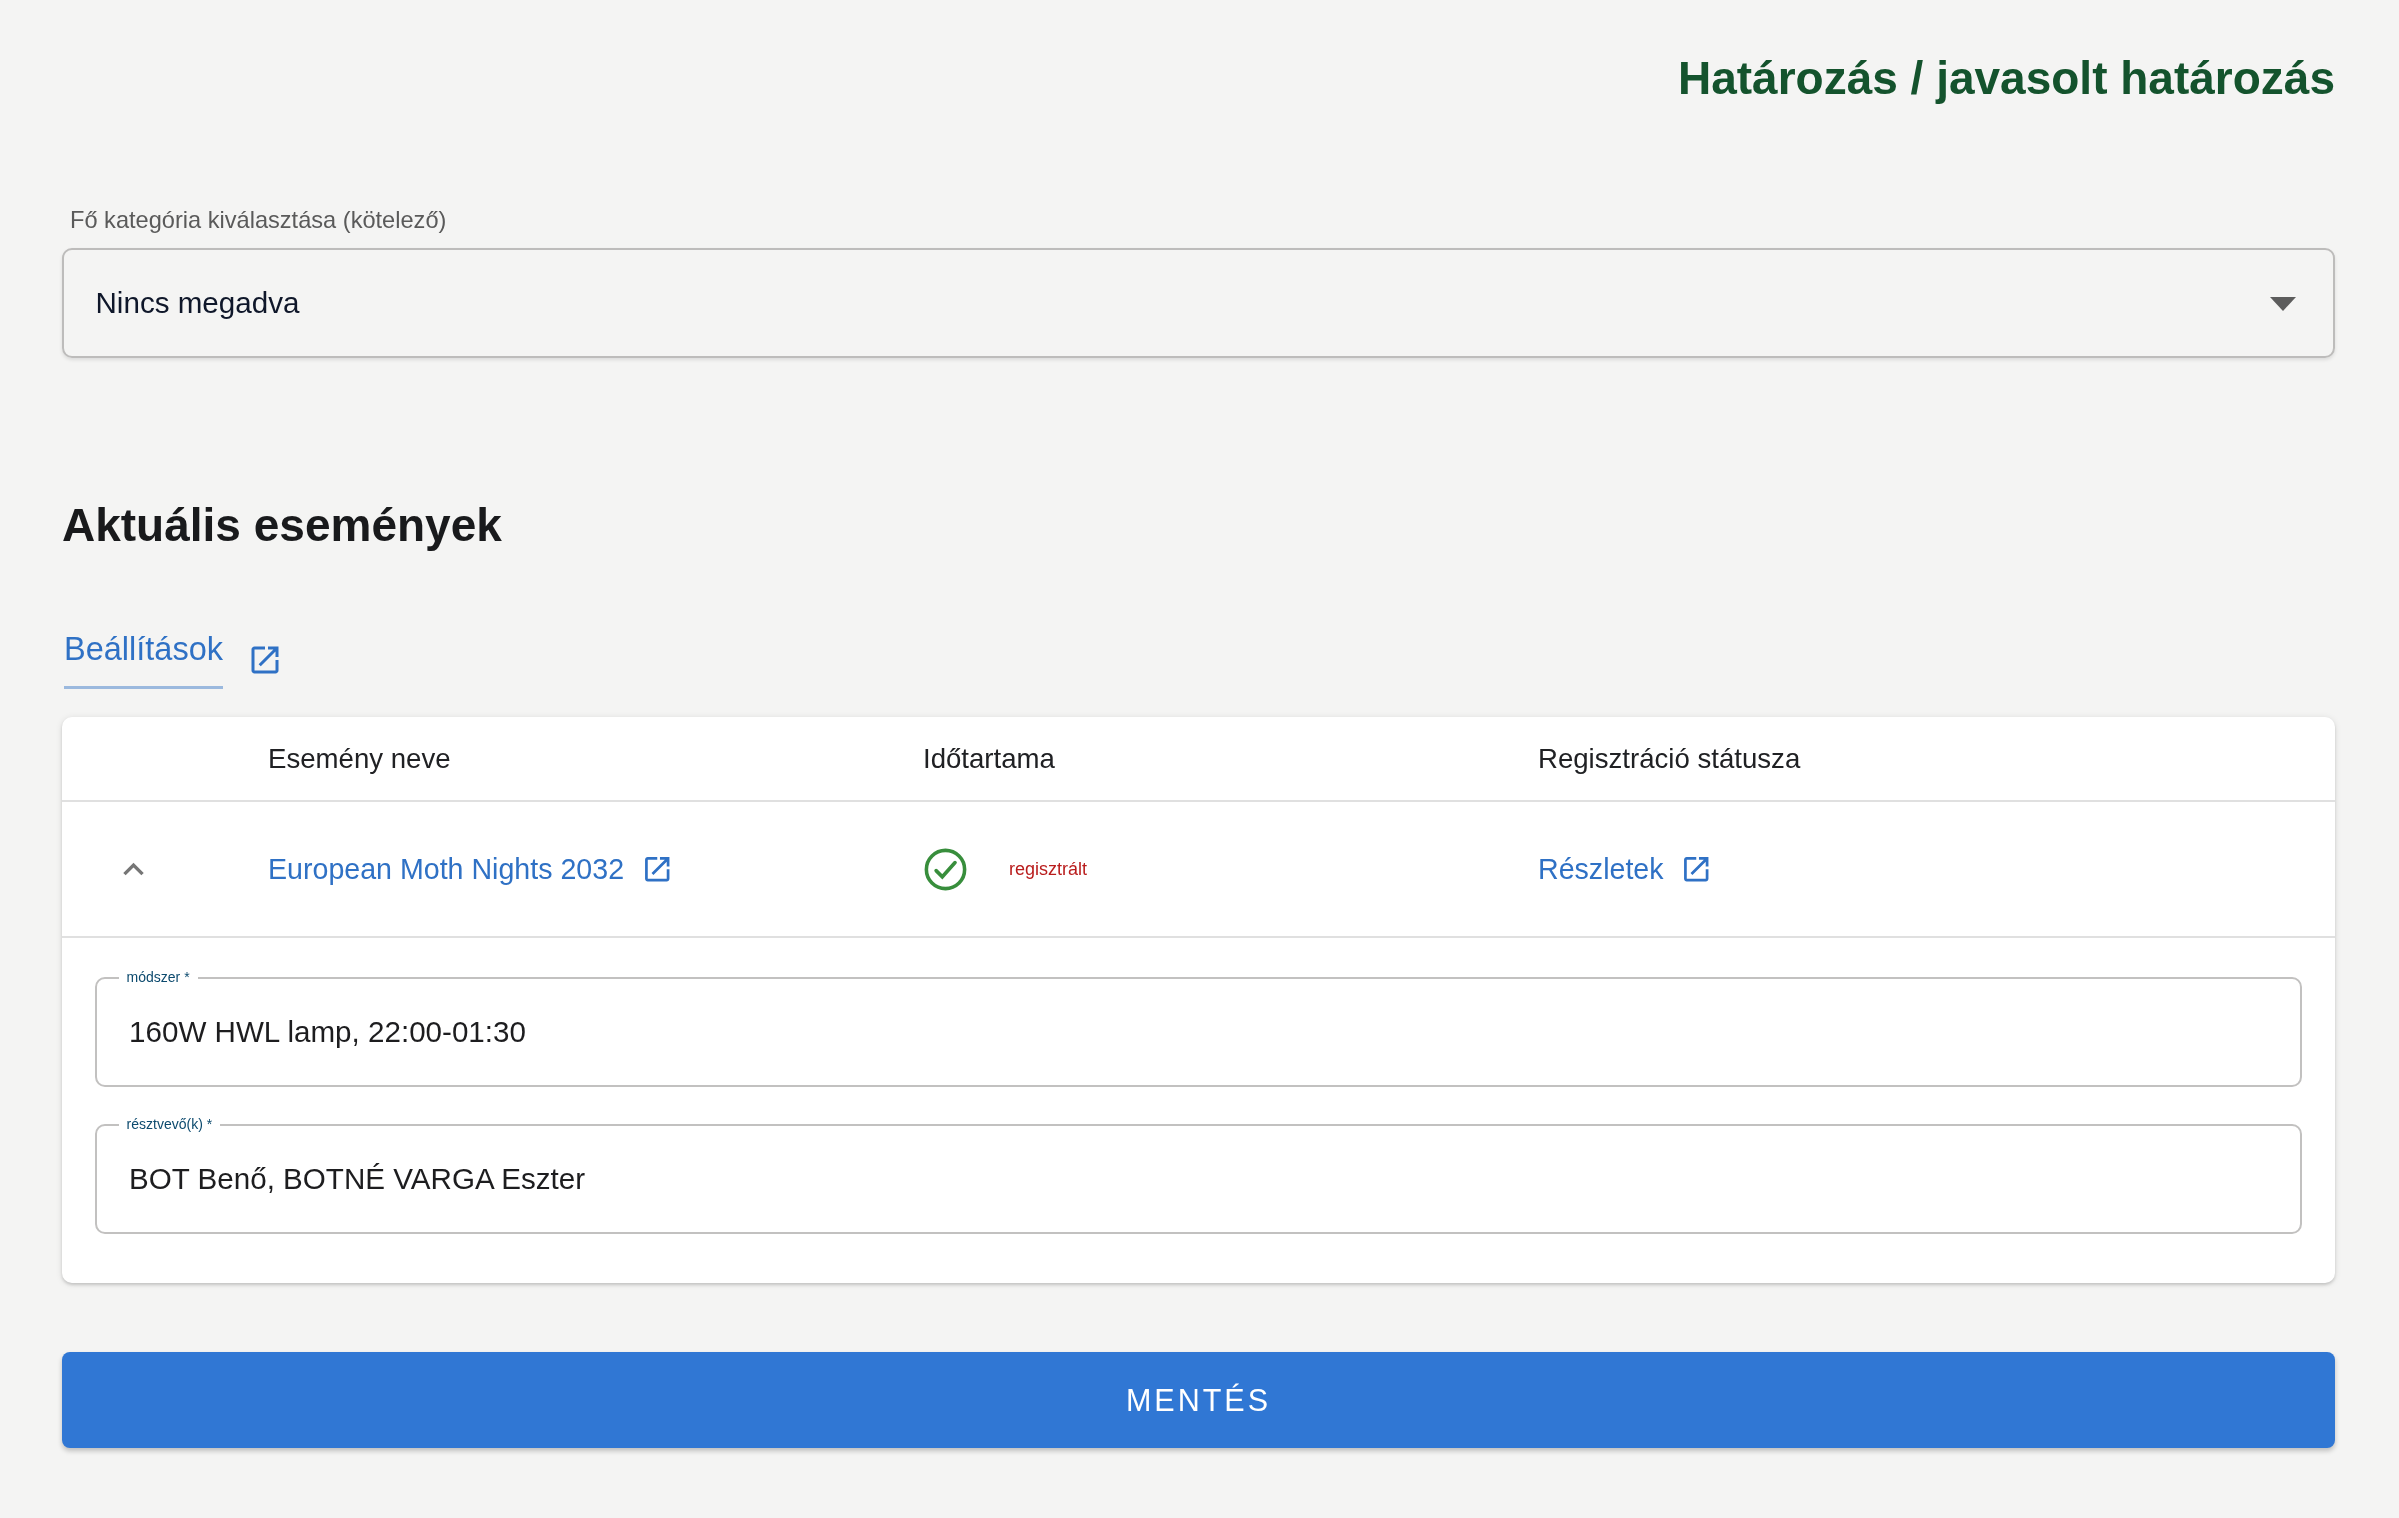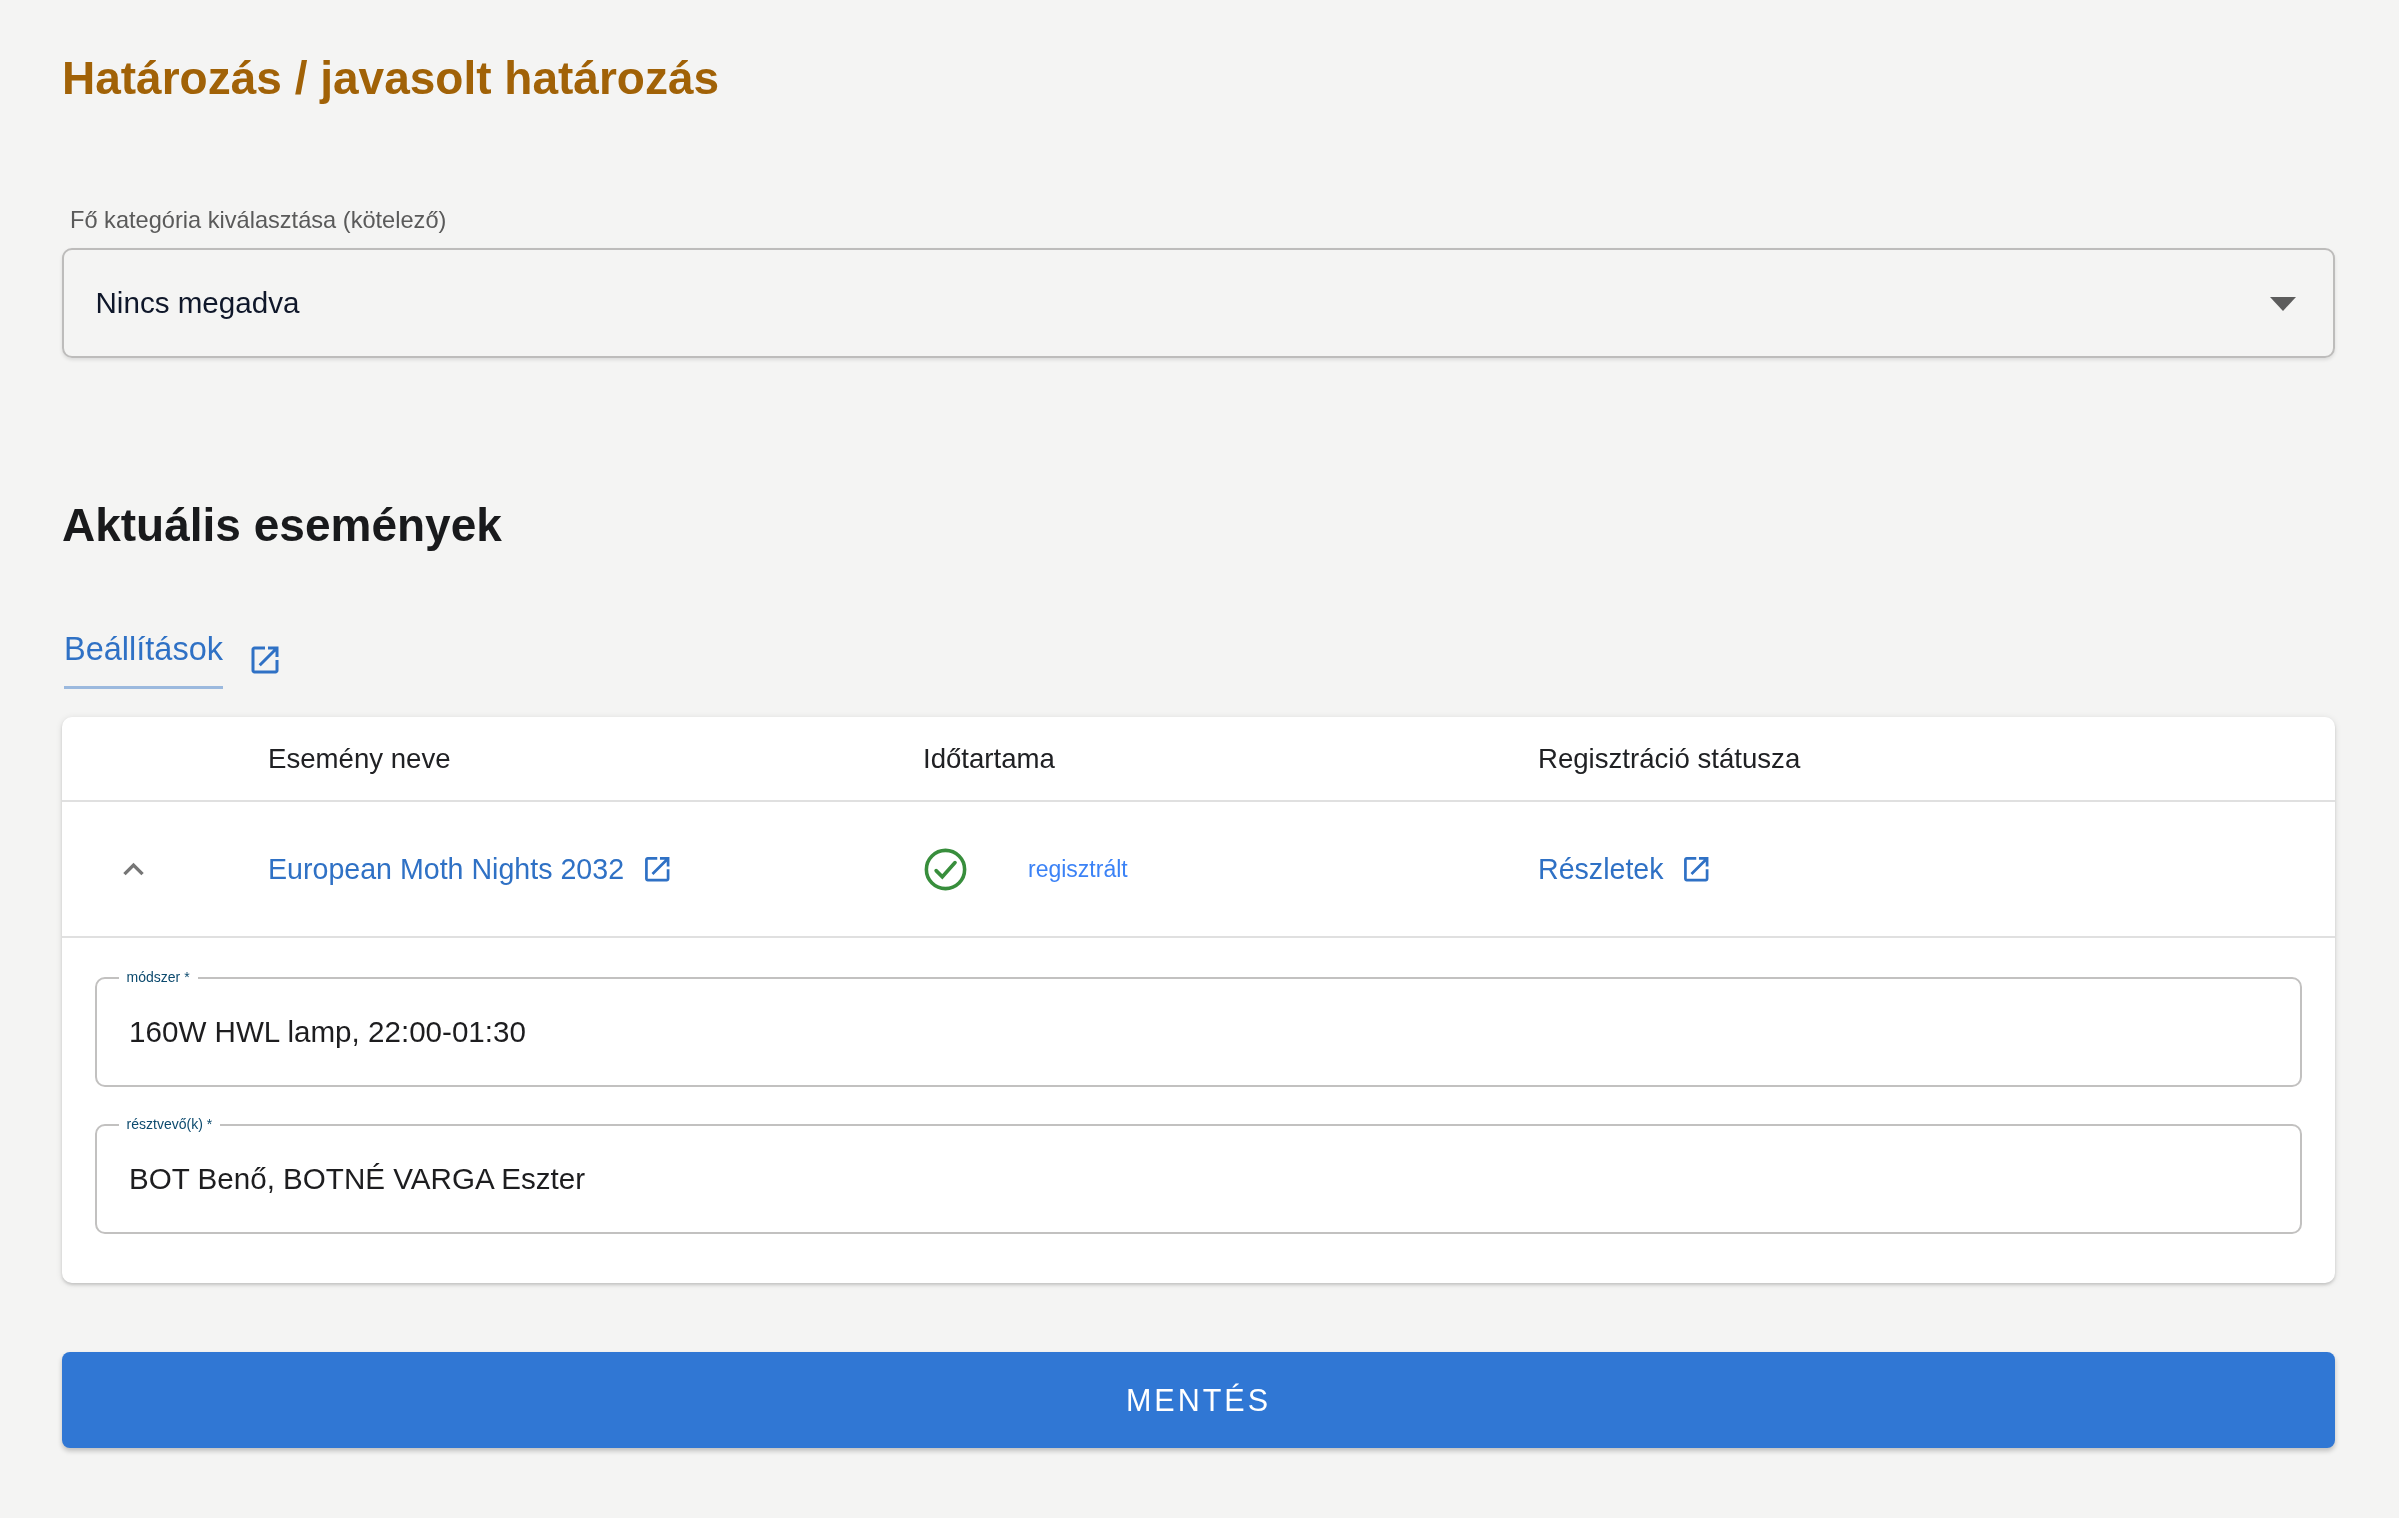--- a/index.html
+++ b/index.html
@@ -7,21 +7,21 @@
   body {
     background:#f4f4f3;
     font-family:"Liberation Sans", sans-serif;
     color:#1d1d1f;
     overflow:hidden;
   }
   .page { width:2400px; height:1519px; position:relative; }
 
   h1.page-title {
     margin:53px 65px 0 62px;
-    font-size:46px; line-height:51px; font-weight:700; color:#a16207;
+    font-size:46px; line-height:51px; font-weight:700; color:#14532d;text-align:right;
   }
   .select-label {
     margin:102px 65px 0 70px;
     font-size:23.6px; line-height:29.6px; color:#5a5a5a;
   }
   .select {
     margin:12.8px 65px 0 62px;
     height:110px;
     border:2px solid #bdbcbb;
     border-radius:9.9px;
@@ -80,21 +80,21 @@
   }
   .chevron { fill:#767676; }
 
   a.table-link {
     display:inline-flex; align-items:center; gap:16.7px;
     color:var(--link,#2f71c5); text-decoration:none;
     font-size:28.6px; cursor:pointer;
   }
   .duration { font-size:28.6px; color:#202124; }
   .status-cell { display:flex; align-items:center; gap:41px; }
-  .status-text { font-size:23px; color:#3b82f6;margin-left:19px; }
+  .status-text { font-size:18px; color:#b91c1c; }
 
   .expanded { padding:39px 33px 49px 33px; }
   .outlined-field {
     position:relative;
     border:2px solid #c2c1c0;
     border-radius:9.9px;
     height:110px;
     display:flex; align-items:center;
   }
   .outlined-field + .outlined-field { margin-top:37px; }

